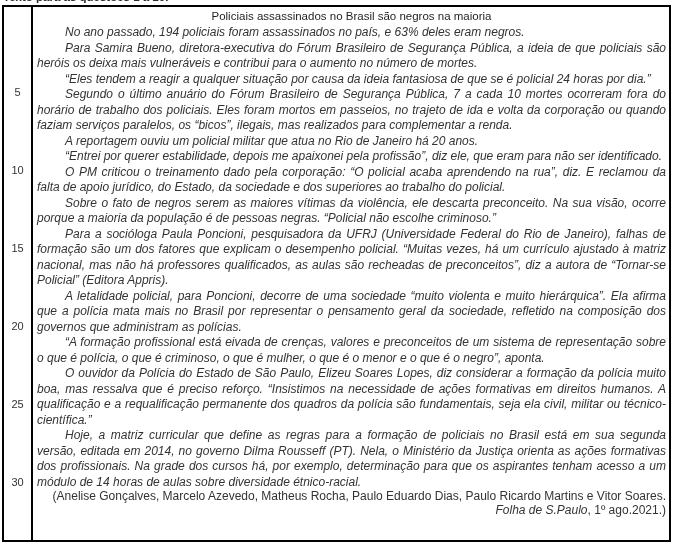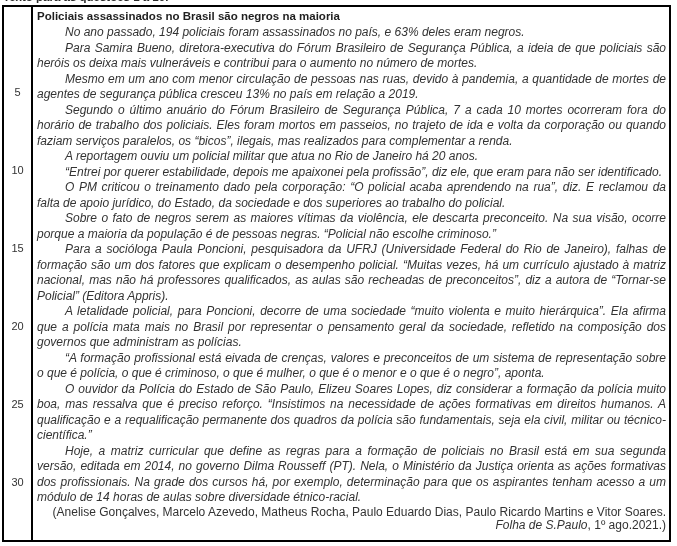--- a/index.html
+++ b/index.html
@@ -46,21 +46,22 @@
     font-size: 11px;
     line-height: 13px;
     color: #333333;
   }
   .content {
     flex: 1;
     padding: 1px 3px 0 4px;
     overflow: hidden;
   }
   .title {
-    font-weight: bold;
+    text-align: center;
+    font-weight: normal;
     font-size: 11.5px;
     line-height: 17px;
     color: #1f1f1f;
   }
   .content p {
     margin: 0;
     font-size: 12px;
     line-height: 15.5px;
     text-align: justify;
     text-indent: 28px;
@@ -91,21 +92,21 @@
       <span class="ln" style="top:313px">20</span>
       <span class="ln" style="top:391px">25</span>
       <span class="ln" style="top:469px">30</span>
     </div>
 
     <div class="content">
       <div class="title">Policiais assassinados no Brasil são negros na maioria</div>
 
       <p>No ano passado, 194 policiais foram assassinados no país, e 63% deles eram negros.</p>
       <p>Para Samira Bueno, diretora-executiva do Fórum Brasileiro de Segurança Pública, a ideia de que policiais são heróis os deixa mais vulneráveis e contribui para o aumento no número de mortes.</p>
-      <p>Mesmo em um ano com menor circulação de pessoas nas ruas, devido à pandemia, a quantidade de mortes de agentes de segurança pública cresceu 13% no país em relação a 2019.</p>
+      <p>“Eles tendem a reagir a qualquer situação por causa da ideia fantasiosa de que se é policial 24 horas por dia.”</p>
       <p>Segundo o último anuário do Fórum Brasileiro de Segurança Pública, 7 a cada 10 mortes ocorreram fora do horário de trabalho dos policiais. Eles foram mortos em passeios, no trajeto de ida e volta da corporação ou quando faziam serviços paralelos, os “bicos”, ilegais, mas realizados para complementar a renda.</p>
       <p>A reportagem ouviu um policial militar que atua no Rio de Janeiro há 20 anos.</p>
       <p>“Entrei por querer estabilidade, depois me apaixonei pela profissão”, diz ele, que eram para não ser identificado.</p>
       <p>O PM criticou o treinamento dado pela corporação: “O policial acaba aprendendo na rua”, diz. E reclamou da falta de apoio jurídico, do Estado, da sociedade e dos superiores ao trabalho do policial.</p>
       <p>Sobre o fato de negros serem as maiores vítimas da violência, ele descarta preconceito. Na sua visão, ocorre porque a maioria da população é de pessoas negras. “Policial não escolhe criminoso.”</p>
       <p>Para a socióloga Paula Poncioni, pesquisadora da UFRJ (Universidade Federal do Rio de Janeiro), falhas de formação são um dos fatores que explicam o desempenho policial. “Muitas vezes, há um currículo ajustado à matriz nacional, mas não há professores qualificados, as aulas são recheadas de preconceitos”, diz a autora de “Tornar-se Policial” (Editora Appris).</p>
       <p>A letalidade policial, para Poncioni, decorre de uma sociedade “muito violenta e muito hierárquica”. Ela afirma que a polícia mata mais no Brasil por representar o pensamento geral da sociedade, refletido na composição dos governos que administram as polícias.</p>
       <p>“A formação profissional está eivada de crenças, valores e preconceitos de um sistema de representação sobre o que é polícia, o que é criminoso, o que é mulher, o que é o menor e o que é o negro”, aponta.</p>
       <p>O ouvidor da Polícia do Estado de São Paulo, Elizeu Soares Lopes, diz considerar a formação da polícia muito boa, mas ressalva que é preciso reforço. “Insistimos na necessidade de ações formativas em direitos humanos. A qualificação e a requalificação permanente dos quadros da polícia são fundamentais, seja ela civil, militar ou técnico-científica.”</p>
       <p>Hoje, a matriz curricular que define as regras para a formação de policiais no Brasil está em sua segunda versão, editada em 2014, no governo Dilma Rousseff (PT). Nela, o Ministério da Justiça orienta as ações formativas dos profissionais. Na grade dos cursos há, por exemplo, determinação para que os aspirantes tenham acesso a um módulo de 14 horas de aulas sobre diversidade étnico-racial.</p>

